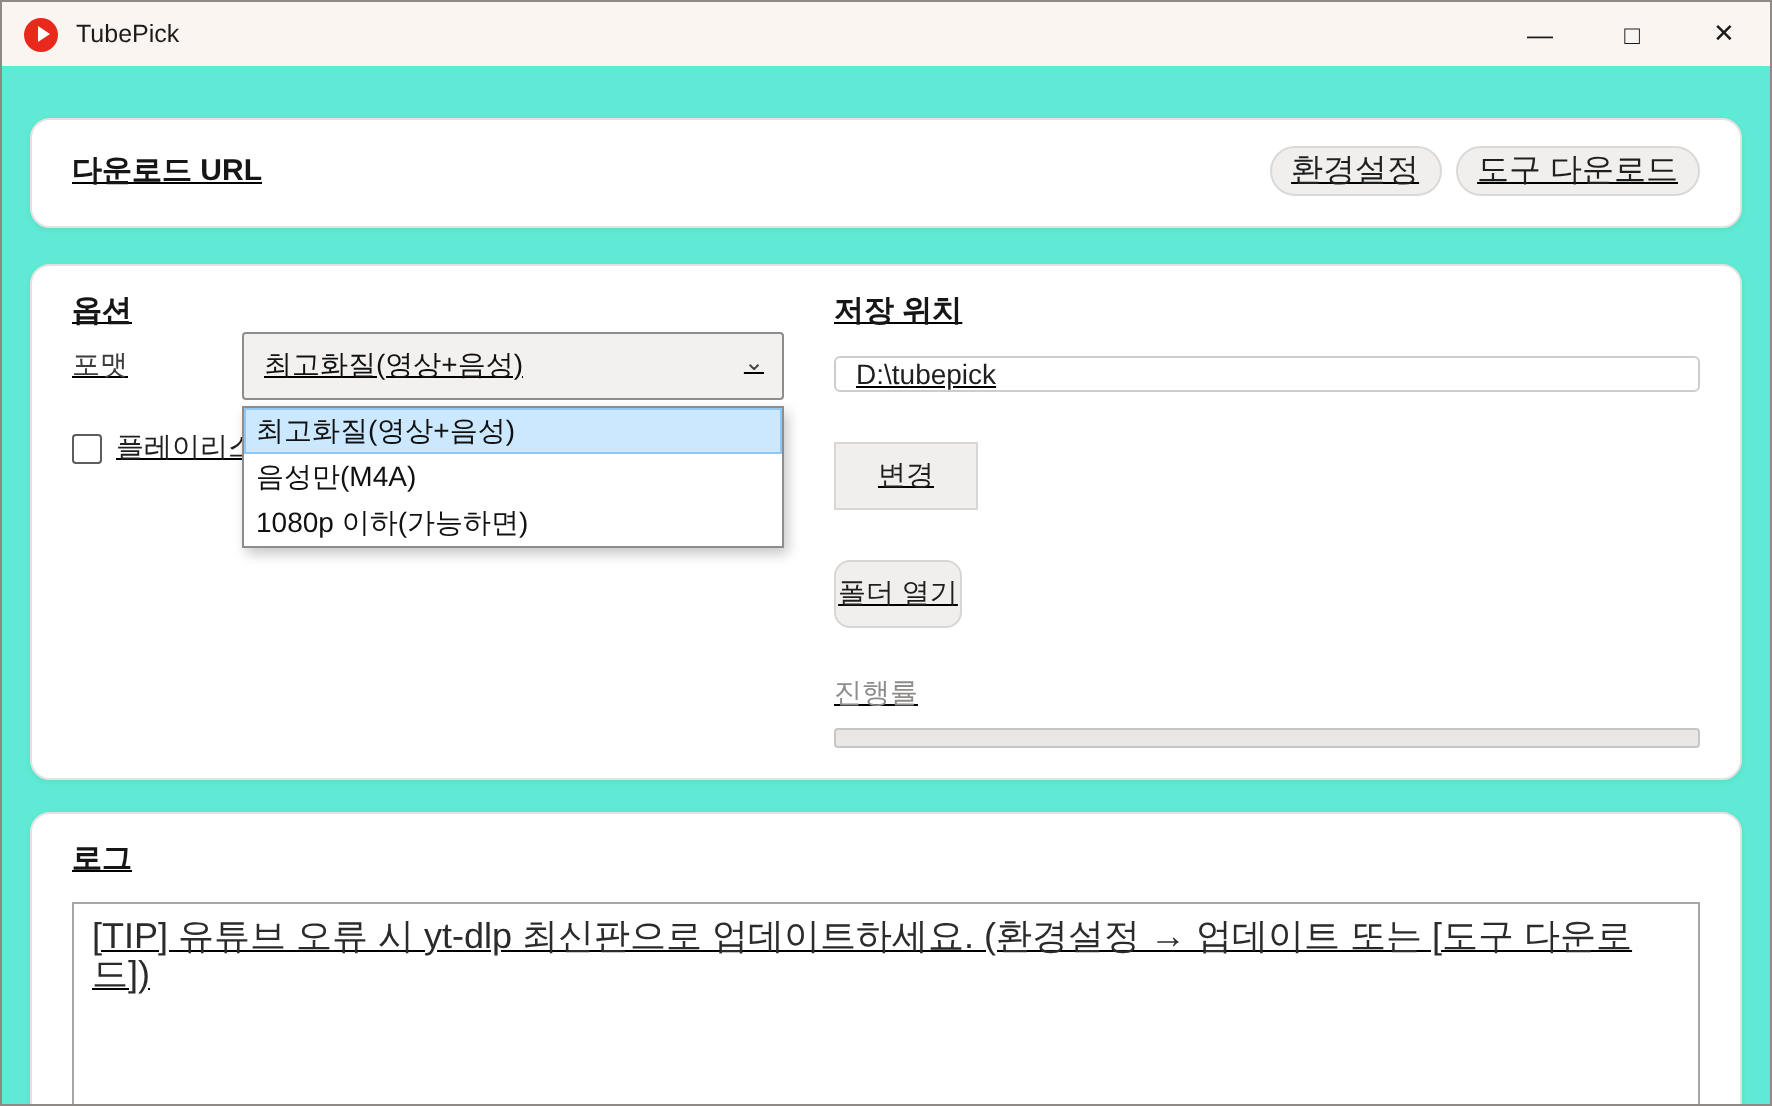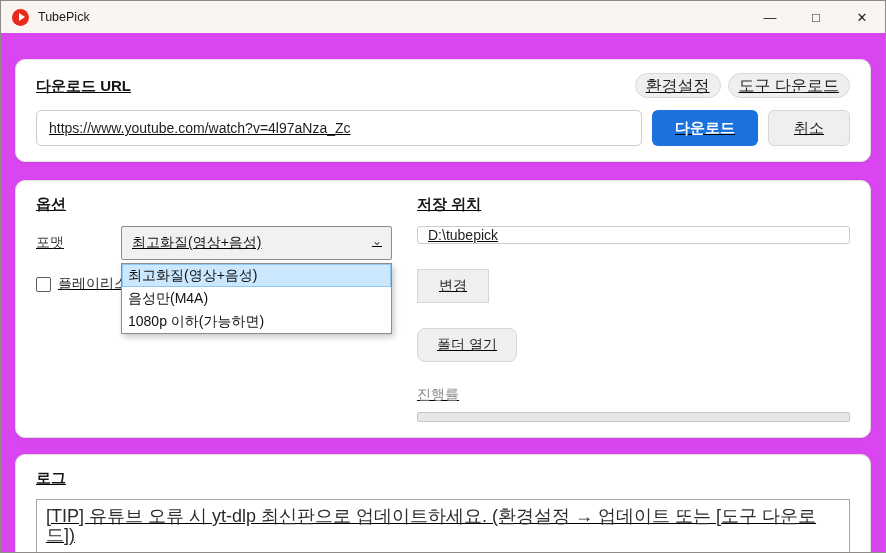--- a/index.html
+++ b/index.html
@@ -1,19 +1,19 @@
 <!DOCTYPE html>
 <html><head>
 <meta charset="utf-8">
 <style>
   * { margin:0; padding:0; box-sizing:border-box; font-family:"Liberation Sans","DejaVu Sans",sans-serif; }
   html,body { background:#d8d4d0; }
   .window {
     width:886px; height:553px; position:relative; margin:0 auto;
-    background:#d946ef; border:1px solid #8f8a86; overflow:hidden;
+    background:#5eead4; border:1px solid #8f8a86; overflow:hidden;
   }
   
   .titlebar { height:32px; background:#faf5f0; display:flex; align-items:center; padding-left:11px; }
   .app-icon { width:17px; height:17px; border-radius:50%; background:#e8291c; position:relative; flex:0 0 auto; }
   .app-icon::after { content:""; position:absolute; left:6.5px; top:4.5px;
     border-left:6px solid #ffffff; border-top:4px solid transparent; border-bottom:4px solid transparent; }
   .app-title { margin-left:9px; font-size:12.5px; color:#1b1b1b; }
   .win-controls { margin-left:auto; display:flex; height:100%; }
   .win-btn { width:46px; height:100%; display:flex; align-items:center; justify-content:center;
     font-size:13px; color:#1b1b1b; cursor:default; }
@@ -33,40 +33,40 @@
     padding:0 12px; font-size:14px; color:#1f1f1f; background:#fff; }
   .btn-primary { width:106px; height:36px; background:#1b72dd; border:none; border-radius:6px;
     color:#fff; font-size:15px; font-weight:600; }
   .btn-gray { height:36px; background:#f1efed; border:1px solid #d8d6d4; border-radius:6px;
     color:#1f1f1f; font-size:15px; }
   .btn-cancel { width:82px; }
   
   .card-opts { margin-top:18px; min-height:140px; display:flex; }
   .col-options { width:356px; flex:0 0 auto; }
   .col-save { flex:1; margin-left:25px; }
-  .format-row { display:flex; align-items:center; margin-top:12px; position:relative; }
+  .format-row { display:flex; align-items:center; position:relative; }
   .field-label { width:85px; font-size:14px; color:#3c3c3c; flex:0 0 auto; }
   .combobox { width:271px; height:34px; background:#f2f1f0; border:1px solid #8f8d8b; border-radius:2px;
     display:flex; align-items:center; justify-content:space-between; padding:0 9px 0 10px;
     font-size:14px; color:#111; }
   .combo-chevron { font-size:12px; color:#454545; line-height:1; transform:translateY(-2px); }
   .combo-popup { position:absolute; left:85px; top:37px; width:271px; background:#ffffff;
     border:1px solid #8f8d8b; z-index:20; box-shadow:2px 3px 6px rgba(0,0,0,.22); }
   .combo-item { height:23px; line-height:21px; padding:0 5px; font-size:14px; color:#111;
     border:1px solid transparent; }
   .combo-item.selected { background:#cce8ff; border-color:#8fc7f5; }
   .checkbox-row { margin-top:15px; display:flex; align-items:center; white-space:nowrap; overflow:hidden; }
   .checkbox-box { width:15px; height:15px; border:1px solid #5f5d5b; border-radius:2px;
     background:#fff; flex:0 0 auto; }
   .checkbox-label { margin-left:7px; font-size:14px; color:#1f1f1f; }
   .path-row { display:flex; margin-top:12px; gap:25px;flex-direction:column; }
   .path-input { flex:1; height:34px; border:1px solid #cfcdcb; border-radius:3px; padding:0 10px;
     font-size:14px; color:#1f1f1f; background:#fff; }
   .btn-change { width:72px; height:34px; border-radius:0; font-size:14px; }
-  .btn-open { width:100px; height:34px; border-radius:8px; font-size:14px; }
+  .btn-open { width:64px; height:34px; border-radius:8px; font-size:14px; }
   .progress-label { margin-top:24px; font-size:14px; color:#8f8d8b; }
   .progress-track { margin-top:8px; height:10px; background:#e9e7e5; border:1px solid #c8c6c4; border-radius:2px; }
   .progress-fill { height:100%; width:0%; background:#1b72dd; }
   
   .card-log { margin-top:16px; padding-bottom:17px; }
   .log-box { margin-top:11px; height:128px; border:1px solid #a9a7a5; background:#fff;
     padding:7px 9px; font-size:18px; color:#2b2b2b; line-height:19px; overflow:hidden; }
 </style>
 </head>
 <body>
@@ -85,25 +85,20 @@
 
   <div class="body">
 
     <div class="card card-url">
       <div class="head-row">
         <div class="card-title">다운로드 URL</div>
         <div class="pill-group">
           <button class="pill">환경설정</button>
           <button class="pill">도구 다운로드</button>
         </div>
-      </div>
-      <div class="url-row">
-        <input class="url-input" type="text" value="https://www.youtube.com/watch?v=4l97aNza_Zc" style="">
-        <button class="btn-primary">다운로드</button>
-        <button class="btn-gray btn-cancel">취소</button>
       </div>
     </div>
 
     <div class="card card-opts">
 
       <div class="col-options">
         <div class="card-title">옵션</div>
 
         <div class="format-row">
           <div class="field-label">포맷</div>

